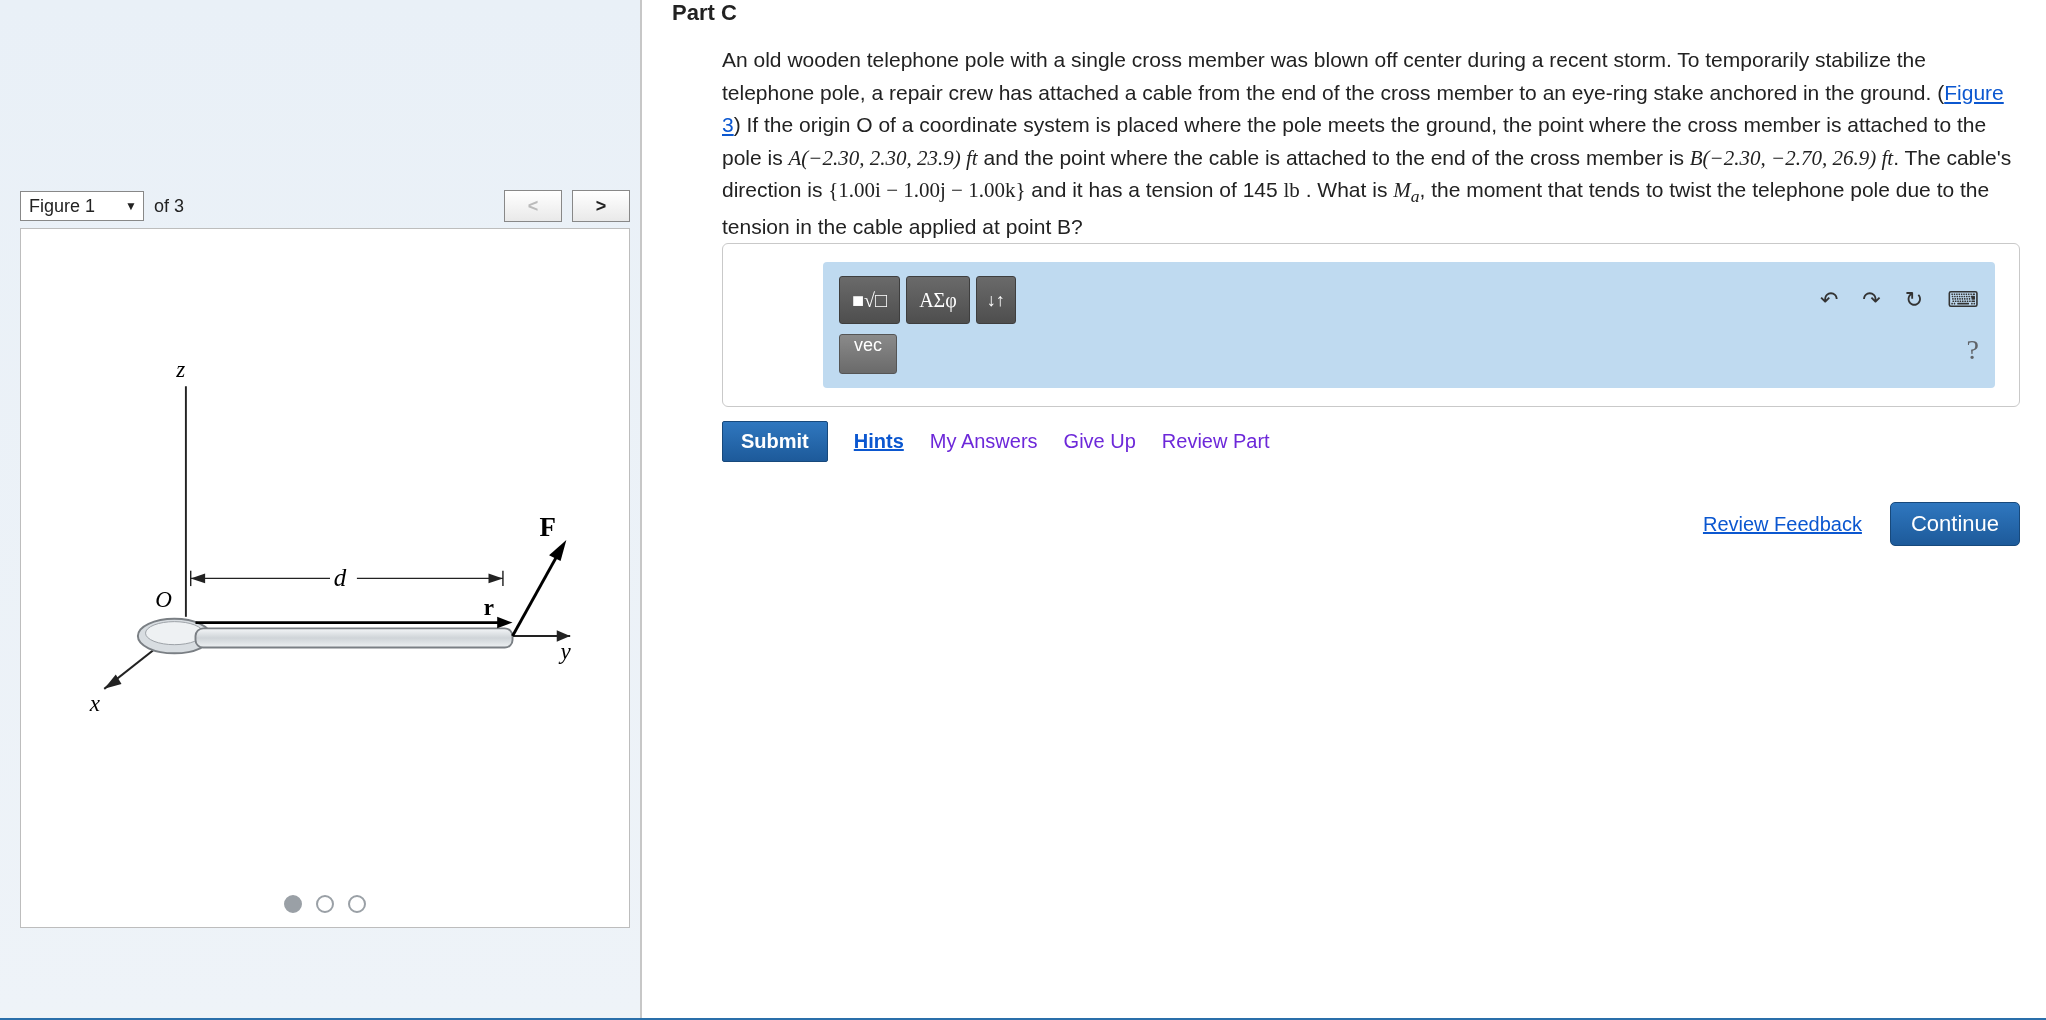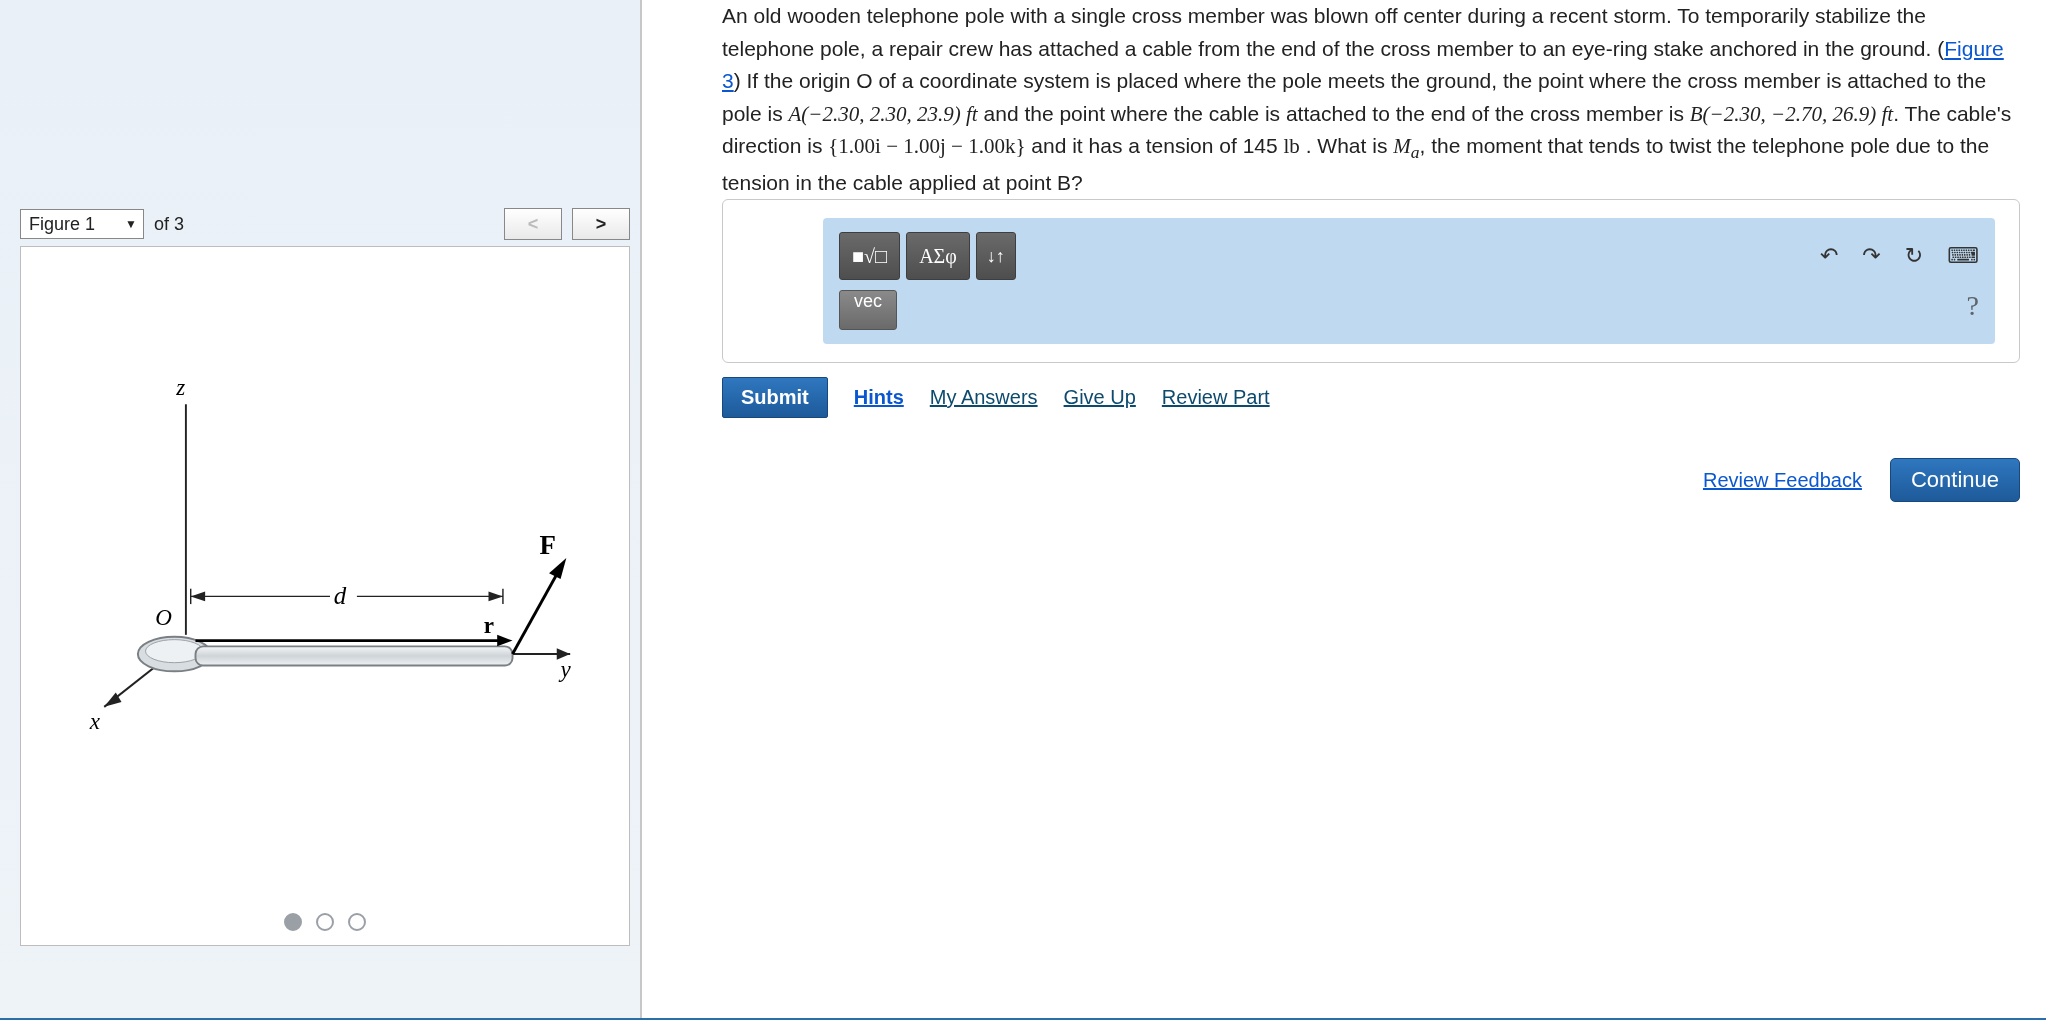--- a/index.html
+++ b/index.html
@@ -14,21 +14,21 @@
     width: 2046px;
     height: 1020px;
     box-sizing: border-box;
     border-bottom: 2px solid #2a6faa;
   }
   
   .left-col {
     width: 640px;
     flex: 0 0 640px;
     background: linear-gradient(#e9f0f7, #eef3f8);
-    padding: 28px 0 0 10px;
+    padding: 10px 0 0 10px;
     box-sizing: border-box;
   }
   .fig-header {
     display: flex;
     align-items: center;
     margin-top: 180px;
     padding: 0 10px 6px 10px;
     gap: 10px;
   }
   .fig-select {
@@ -196,21 +196,21 @@
     background: linear-gradient(#2f77bf,#1d5a9a);
     color: #fff;
     border: 1px solid #17497c;
     border-radius: 2px;
     padding: 8px 18px;
     font-weight: bold;
     font-size: 20px;
     cursor: pointer;
   }
   .hints { color: #0b57d0; text-decoration: underline; font-weight: bold; cursor: pointer;}
-  .gray-link { color: #0c4a6e; cursor: pointer; text-decoration: underline; }
+  .gray-link { color: #6d28d9; cursor: pointer; }
   .footer-row {
     margin-left: 50px;
     margin-top: 40px;
     display: flex; align-items: center; justify-content: flex-end;
     gap: 28px;
     font-size: 20px;
   }
   .feedback { color: #0b57d0; text-decoration: underline; cursor: pointer;}
   .continue-btn {
     background: linear-gradient(#2f77bf,#1d5a9a);
@@ -291,20 +291,21 @@
       </div>
       <div class="dots">
         <div class="dot active"></div>
         <div class="dot"></div>
         <div class="dot"></div>
       </div>
     </div>
   </div>
 
   <div class="right-col">
+    <div class="part-title">Part C</div>
 
     <div class="problem">
       <span>An old wooden telephone pole with a single cross member was blown off center during a recent storm. To temporarily stabilize the telephone pole, a repair crew has attached a cable from the end of the cross member to an eye-ring stake anchored in the ground. (</span><a href="#">Figure 3</a><span>) If the origin O of a coordinate system is placed where the pole meets the ground, the point where the cross member is attached to the pole is </span><span class="serif ital">A(−2.30, 2.30, 23.9) ft</span><span> and the point where the cable is attached to the end of the cross member is </span><span class="serif ital">B(−2.30, −2.70, 26.9) ft</span><span>. The cable's direction is </span><span class="serif">{1.00i − 1.00j − 1.00k}</span><span> and it has a tension of 145 </span><span class="serif">lb</span><span> . What is </span><span class="serif ital"><span>M</span><sub>a</sub></span><span>, the moment that tends to twist the telephone pole due to the tension in the cable applied at point B?</span>
     </div>
 
 
     <div class="answer-box">
       <div class="toolbar-wrap">
         <div class="tb-row1">
           <div class="tb-left">

